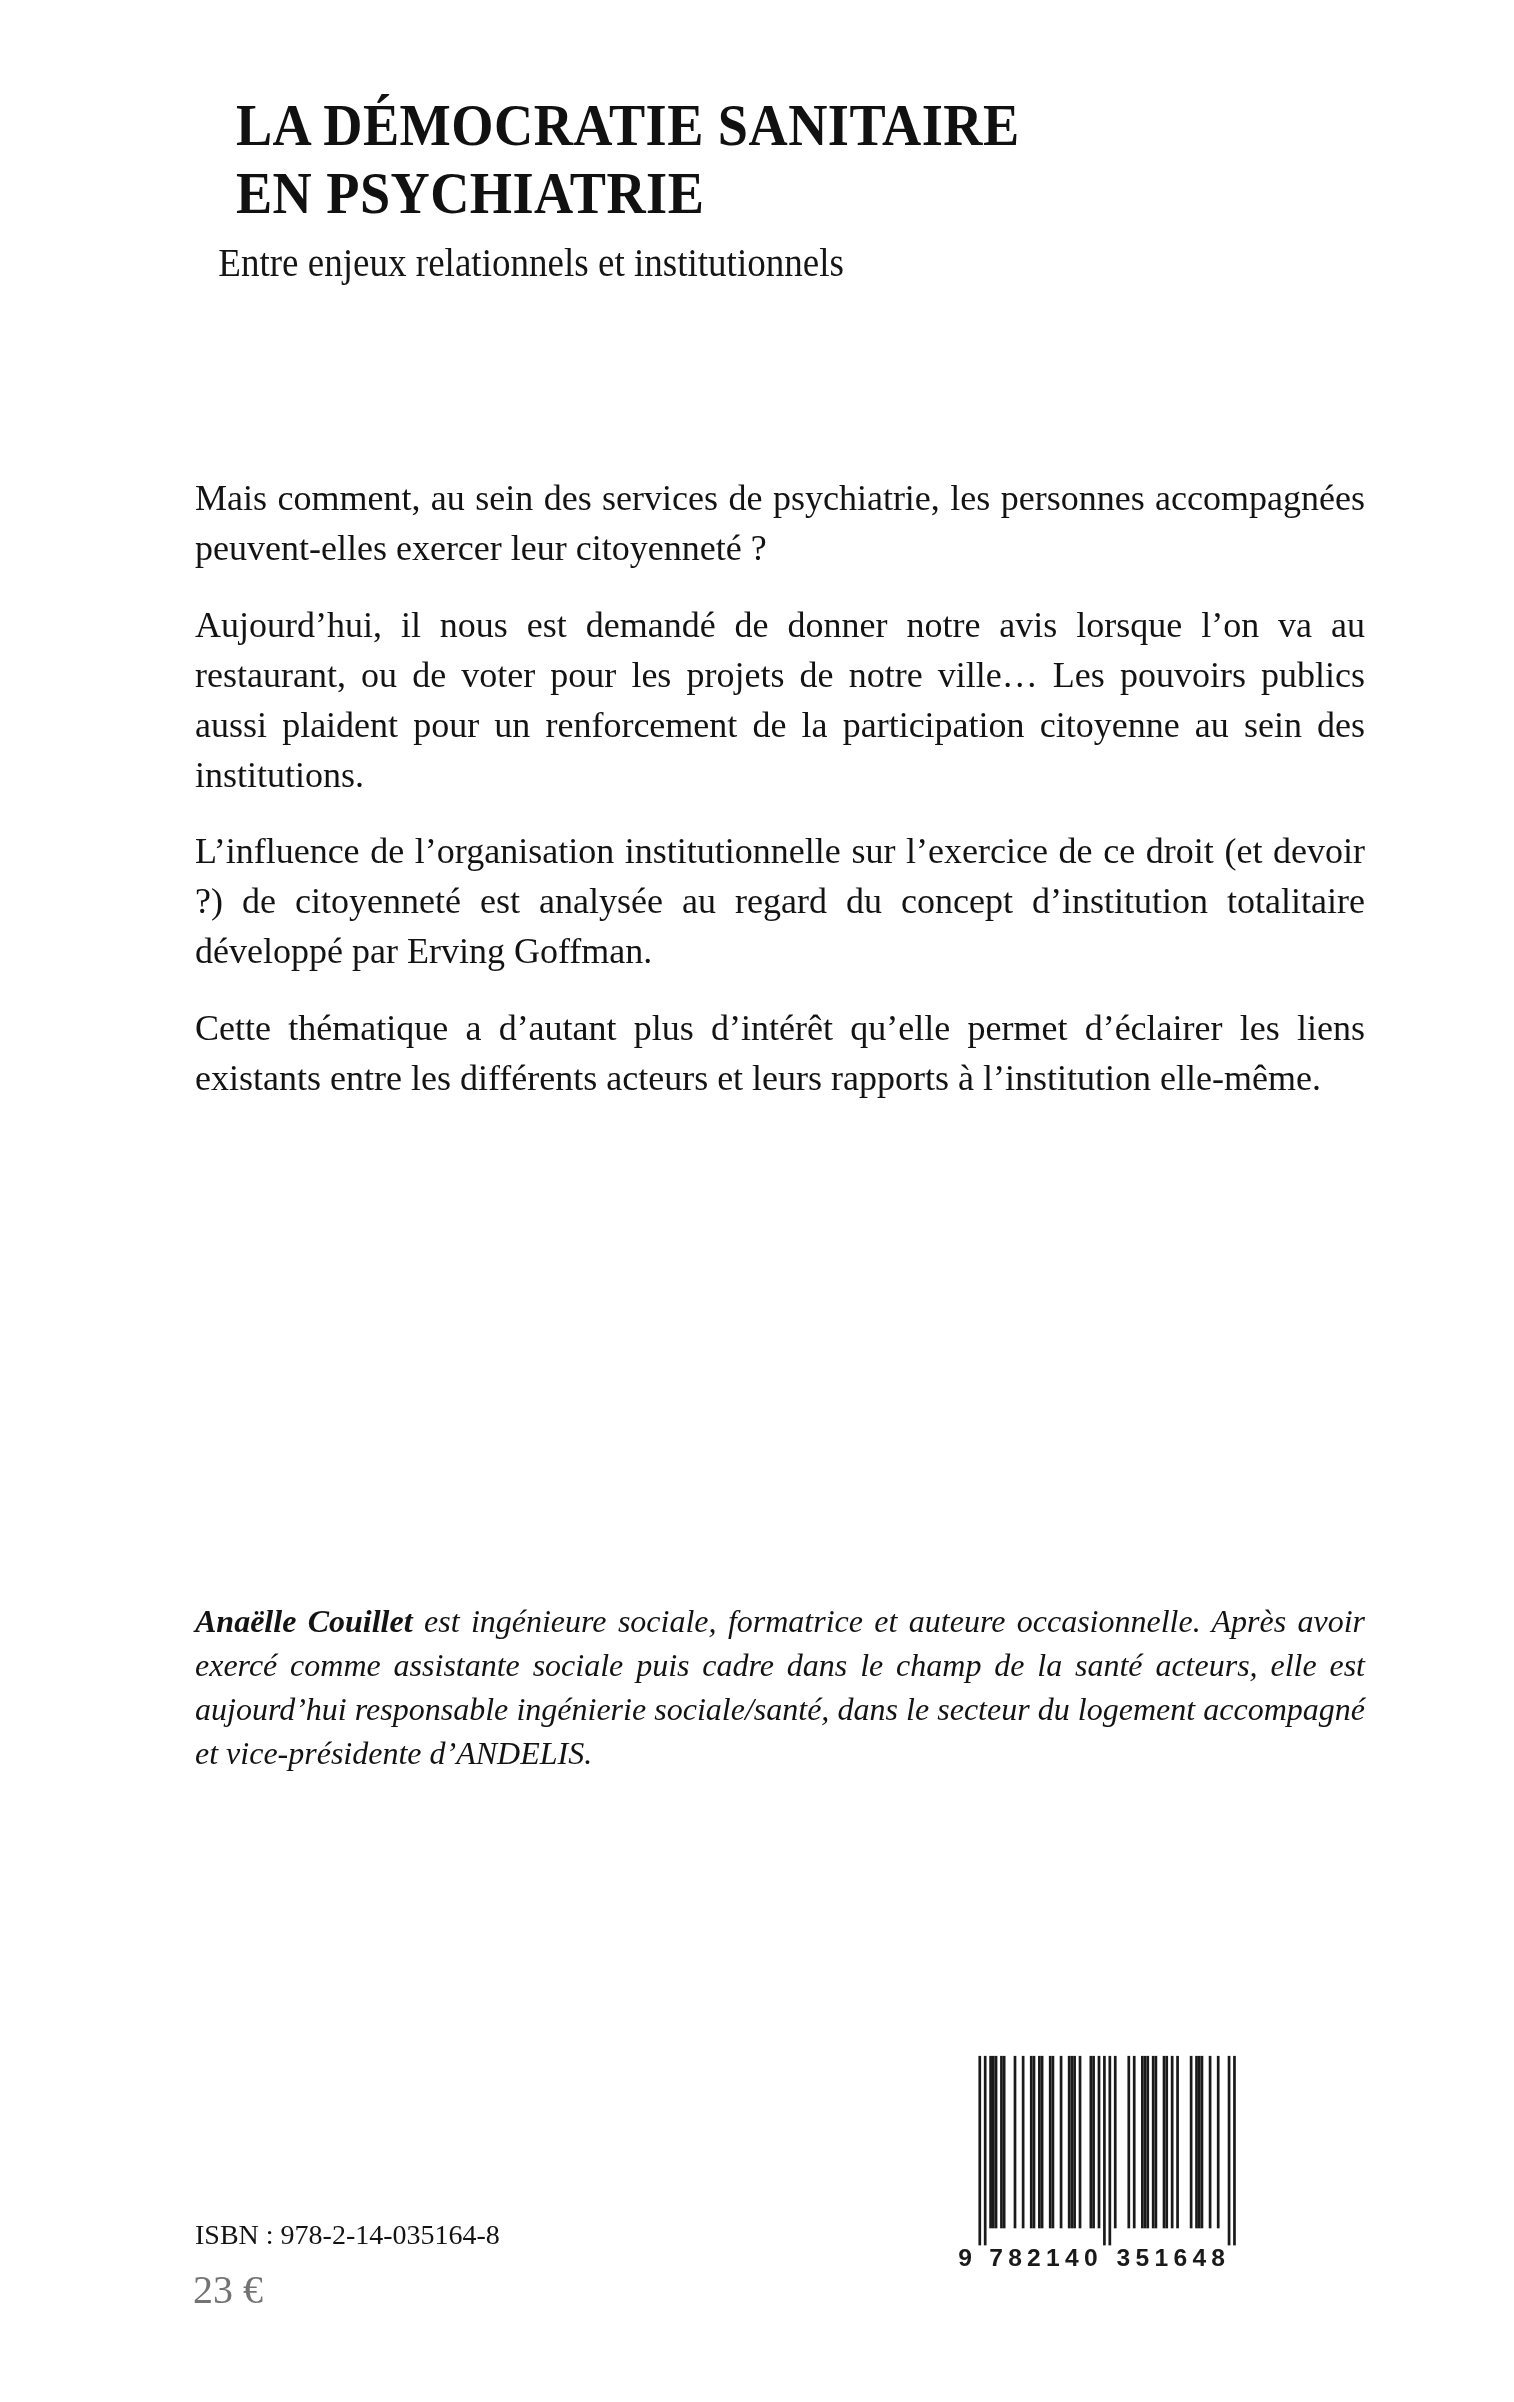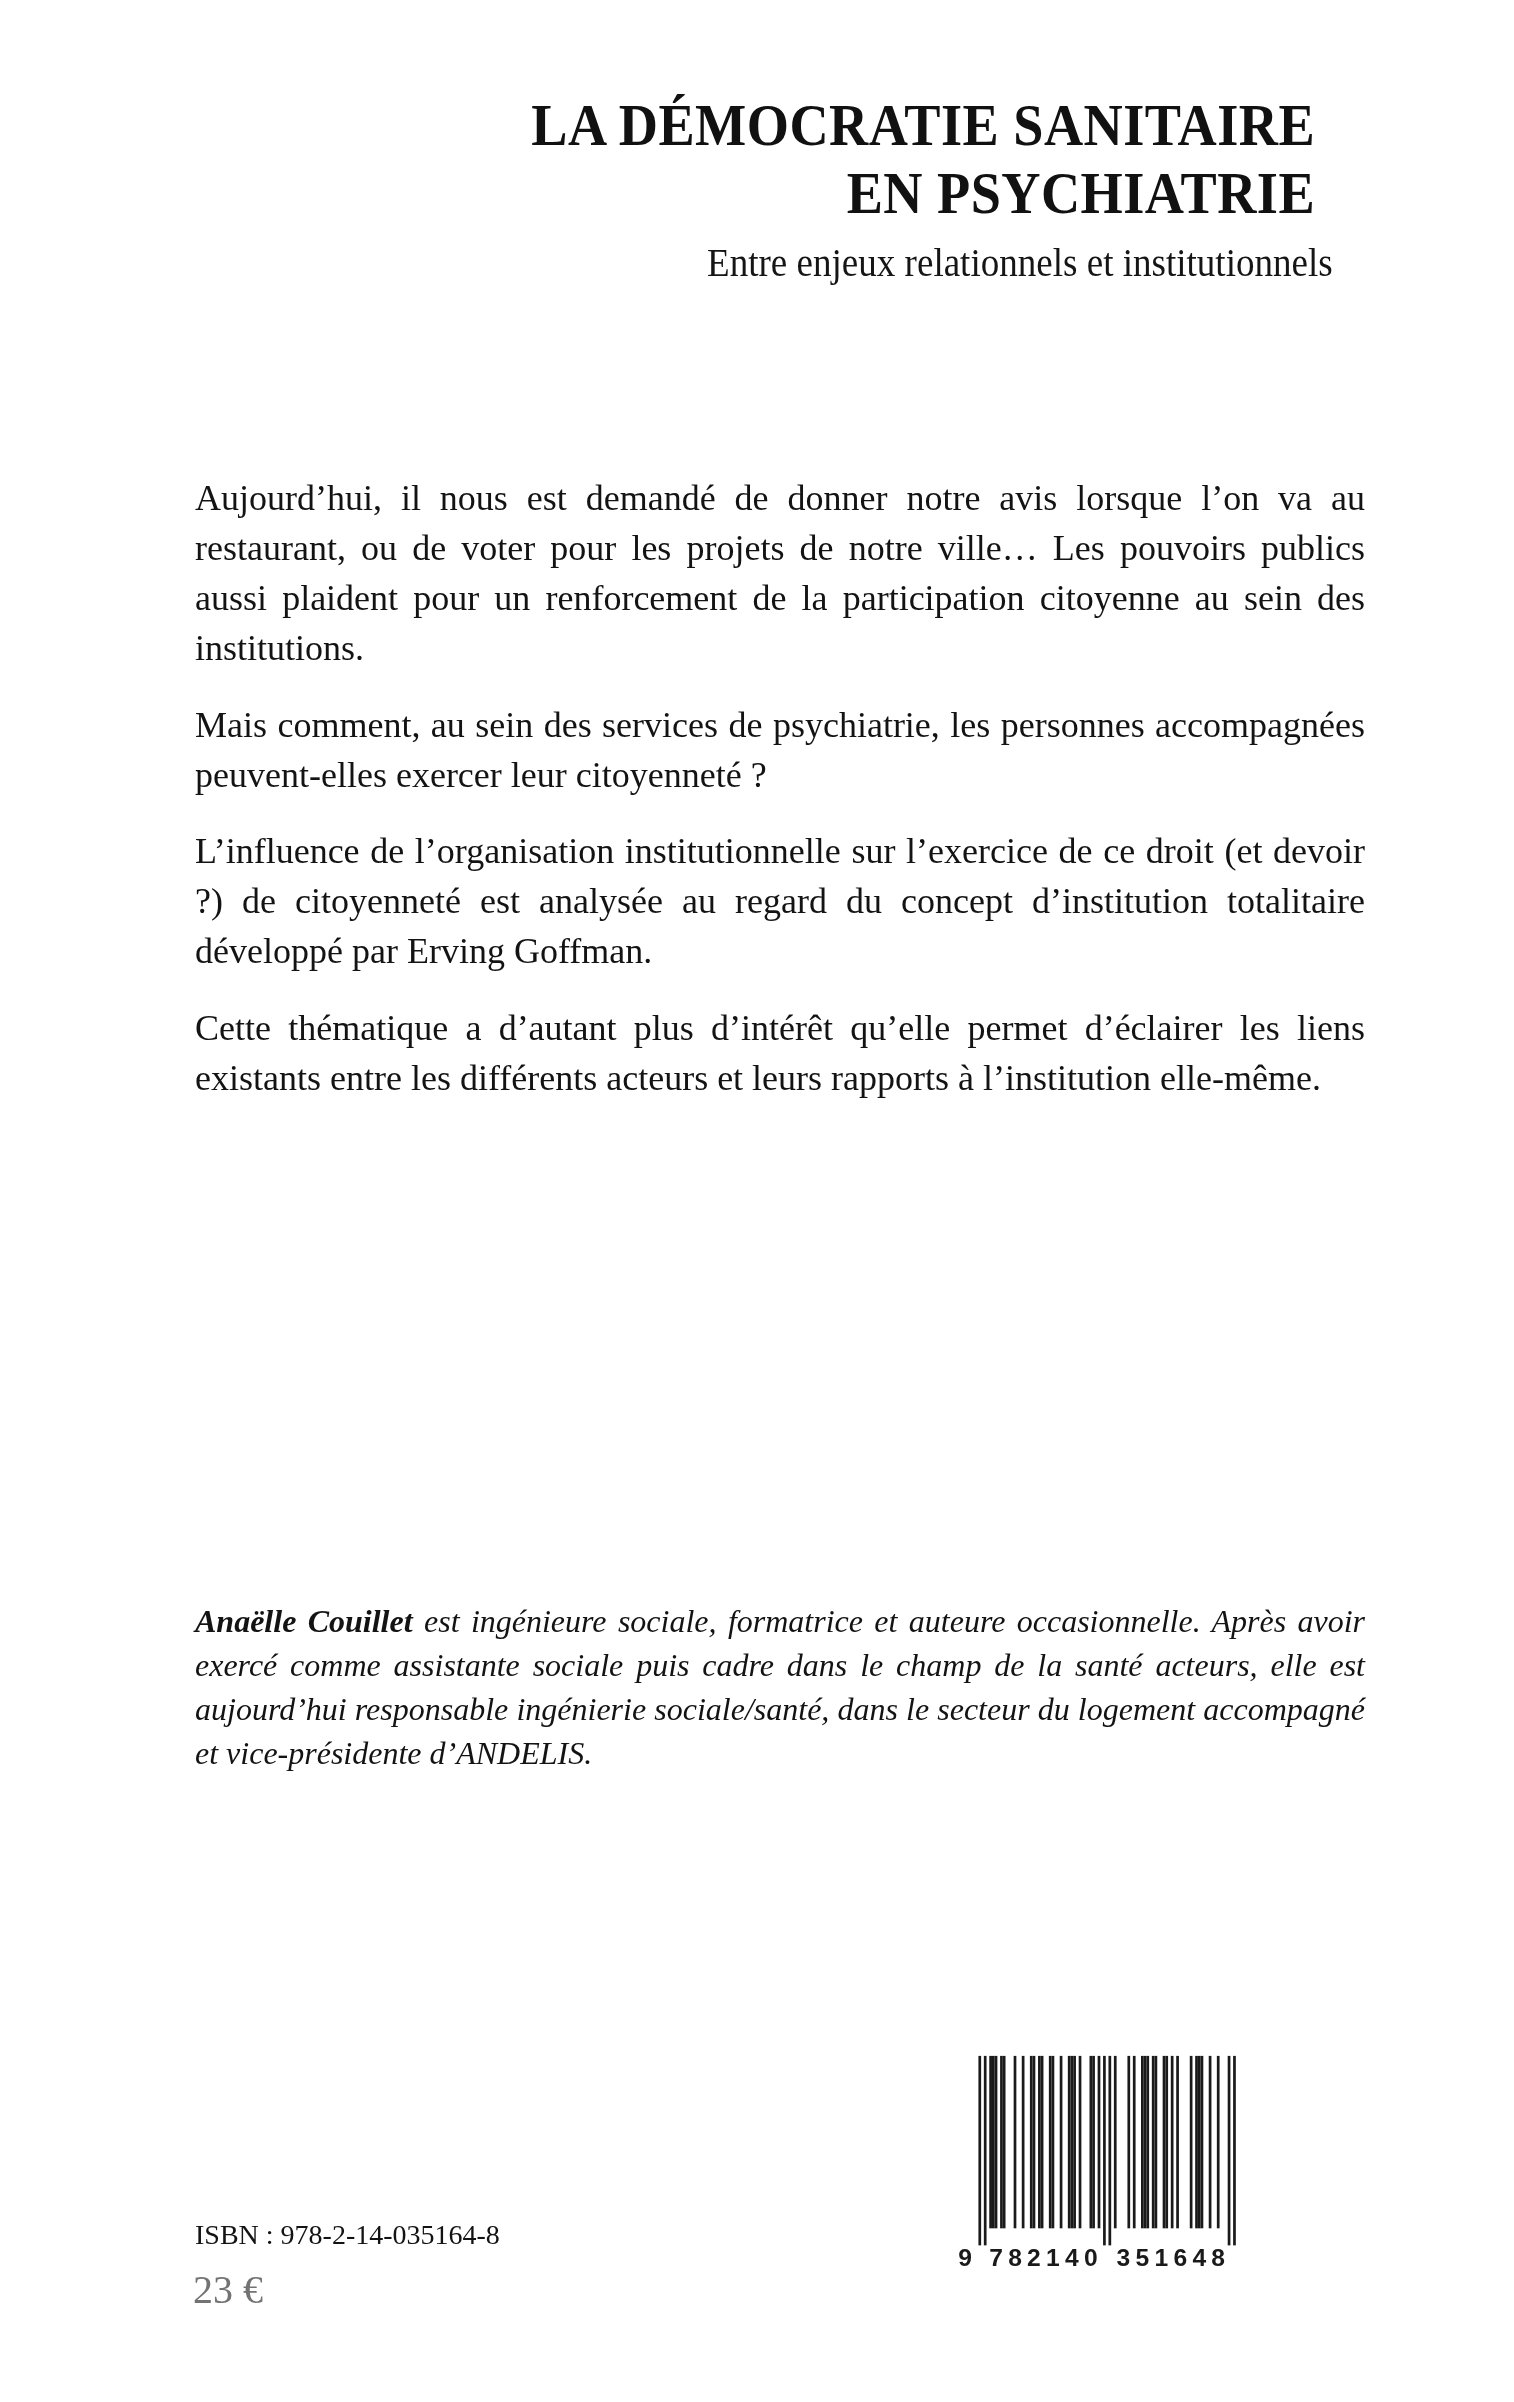--- a/index.html
+++ b/index.html
@@ -21,21 +21,21 @@
     inset: 0;
     background: #ffffff;
   }
 
   
   .title-block {
     position: absolute;
     left: 189px;
     top: 91px;
     width: 1173px;
-    text-align: right;
+    text-align: left;
   }
   .title-line {
     font-family: "Liberation Serif", "DejaVu Serif", serif;
     font-weight: bold;
     font-size: 59px;
     line-height: 68px;
     letter-spacing: 0.5px;
     color: #111111;
     transform: scaleX(0.92);
     transform-origin: center center;
@@ -146,22 +146,22 @@
 
 <div class="page">
 
   <div class="title-block">
     <div class="title-line">LA DÉMOCRATIE SANITAIRE</div>
     <div class="title-line">EN PSYCHIATRIE</div>
     <div class="subtitle-line">Entre enjeux relationnels et institutionnels</div>
   </div>
 
   <div class="blurb">
+    <p>Mais comment, au sein des services de psychiatrie, les personnes accompagnées peuvent-elles exercer leur citoyenneté ?</p>
     <p>Aujourd’hui, il nous est demandé de donner notre avis lorsque l’on va au restaurant, ou de voter pour les projets de notre ville… Les pouvoirs publics aussi plaident pour un renforcement de la participation citoyenne au sein des institutions.</p>
-    <p>Mais comment, au sein des services de psychiatrie, les personnes accompagnées peuvent-elles exercer leur citoyenneté ?</p>
     <p>L’influence de l’organisation institutionnelle sur l’exercice de ce droit (et devoir ?) de citoyenneté est analysée au regard du concept d’institution totalitaire développé par Erving Goffman.</p>
     <p>Cette thématique a d’autant plus d’intérêt qu’elle permet d’éclairer les liens existants entre les différents acteurs et leurs rapports à l’institution elle-même.</p>
   </div>
 
   <div class="bio">
     <p><span class="author-name">Anaëlle Couillet</span><span> est ingénieure sociale, formatrice et auteure occasionnelle. Après avoir exercé comme assistante sociale puis cadre dans le champ de la santé acteurs, elle est aujourd’hui responsable ingénierie sociale/santé, dans le secteur du logement accompagné et vice-présidente d’ANDELIS.</span></p>
   </div>
 
   <div class="isbn-line">ISBN : 978-2-14-035164-8</div>
   <div class="price-line">23 €</div>

